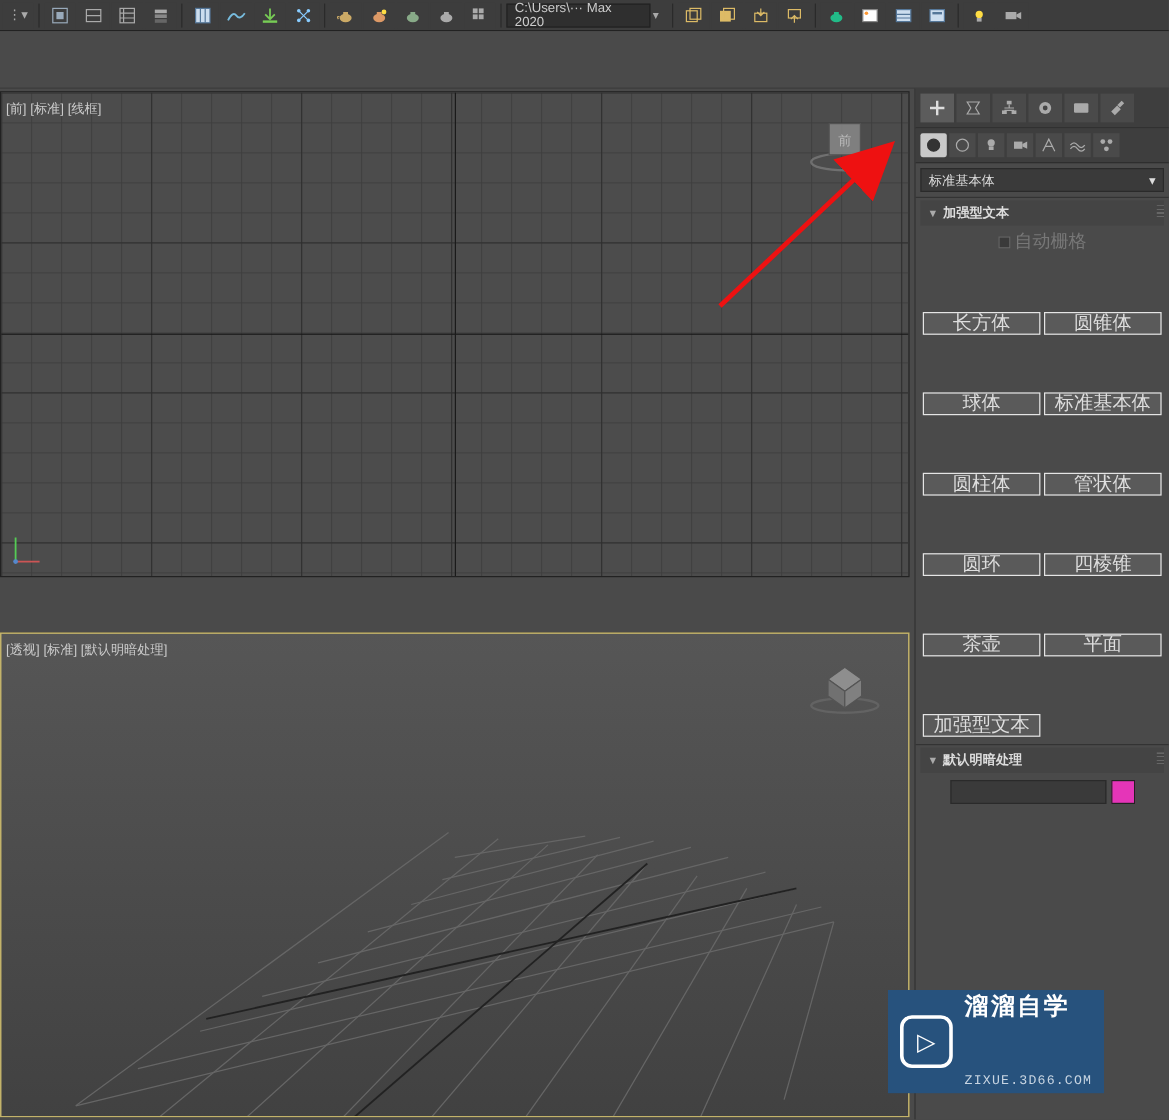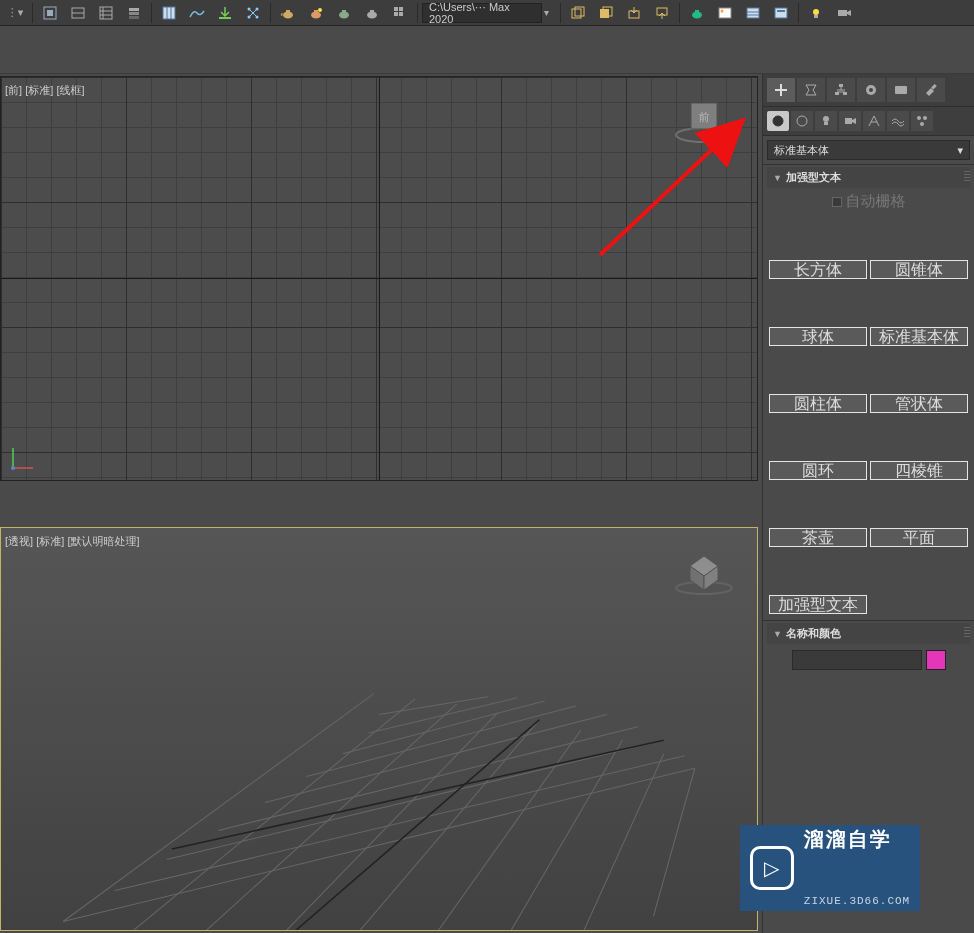--- a/index.html
+++ b/index.html
@@ -629,21 +629,21 @@
         <div class="obj-btn">四棱锥</div>
         <div class="obj-btn">茶壶</div>
         <div class="obj-btn">平面</div>
         <div class="obj-btn single">加强型文本</div>
       </div>
     </div>
 
     <div class="rollout">
       <div class="rollout-title">
         <span class="chev">▼</span>
-        <span>名称和颜色</span>
+        <span>默认明暗处理</span>
       </div>
       <div class="grip"></div>
       <div class="name-row">
         <div class="name-input"></div>
         <div class="swatch"></div>
       </div>
     </div>
 
   </div>
 </div>

